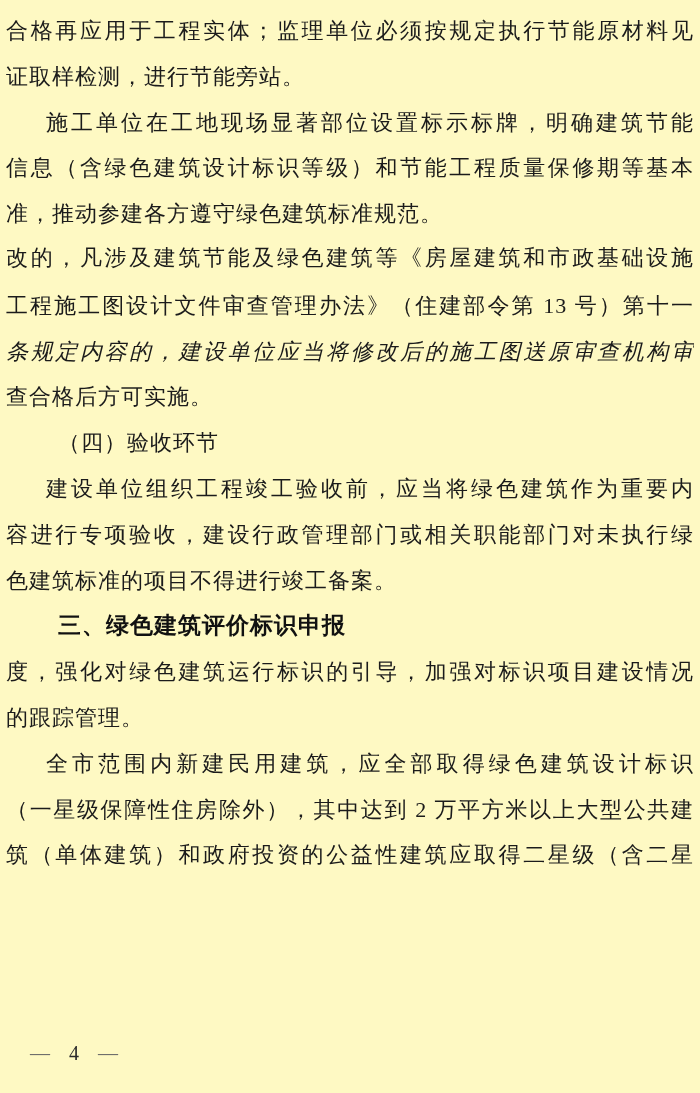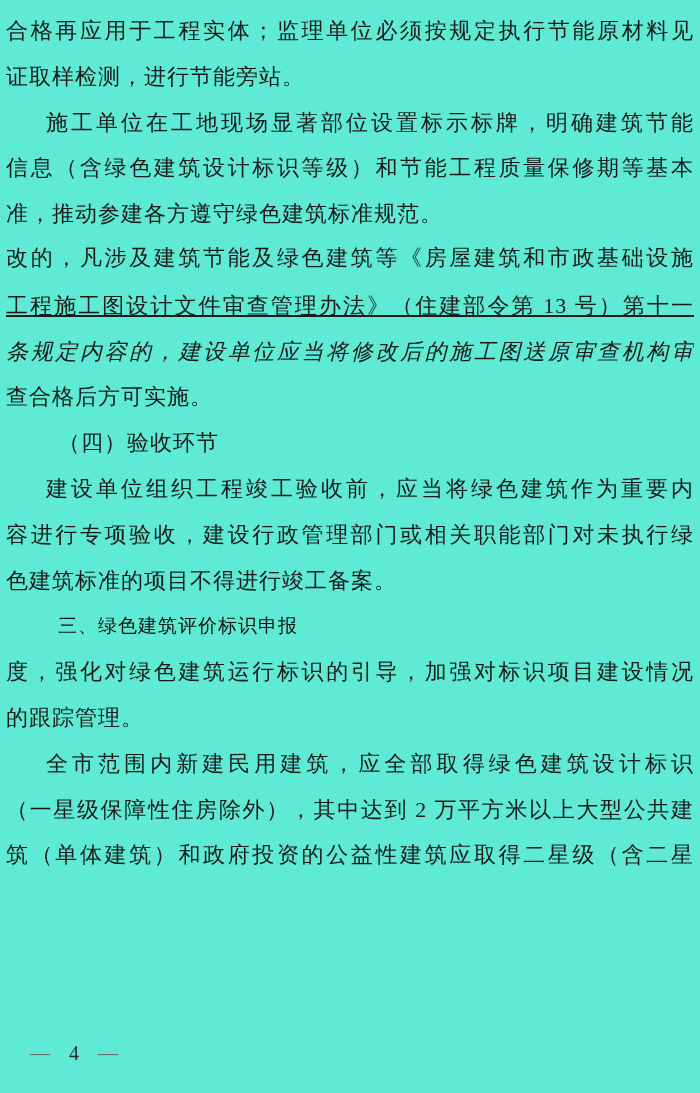--- a/index.html
+++ b/index.html
@@ -8,21 +8,21 @@
     height: 1093px;
     background: #ffffff;
     overflow: hidden;
   }
   .page {
     position: relative;
     width: 700px;
     height: 1093px;
     box-sizing: border-box;
     padding: 8px 6px 0 6px;
-    background: #5eead4;
+    background: #fef9c3;
   }
   .doc-body { width: 688px; }
   .block { margin: 0; }
   .text-line {
     height: 45.8px;
     line-height: 45.8px;
     overflow: hidden;
     white-space: normal;
   }
   .just {
@@ -33,22 +33,22 @@
   .nojust { text-align: left; }
   .body .text-line,
   .subheading .text-line {
     font-family: "Liberation Serif", "DejaVu Serif", serif;
     font-size: 22px;
     letter-spacing: 1px;
     color: #1b1b1b;
   }
   .heading .text-line {
     font-family: "DejaVu Sans", "Liberation Sans", sans-serif;
-    font-weight: 400;
-    font-size: 19px;
+    font-weight: 700;
+    font-size: 23px;
     letter-spacing: 1px;
     color: #111111;
   }
   .body .indent { text-indent: 40px; }
   .heading .indent, .subheading .indent { text-indent: 52px; }
   .footer {
     position: absolute;
     left: 30px;
     top: 1042px;
     font-family: "Liberation Serif", "DejaVu Serif", serif;
@@ -68,21 +68,21 @@
         <div class="text-line just" style="color: rgb(27, 27, 27);">合格再应用于工程实体；监理单位必须按规定执行节能原材料见</div>
         <div class="text-line nojust" style="color: rgb(27, 27, 27);">证取样检测，进行节能旁站。</div>
       </div>
       <div class="block body">
         <div class="text-line just indent" style="color: rgb(27, 27, 27);">施工单位在工地现场显著部位设置标示标牌，明确建筑节能</div>
         <div class="text-line just" style="color: rgb(27, 27, 27);">信息（含绿色建筑设计标识等级）和节能工程质量保修期等基本</div>
         <div class="text-line nojust" style="color: rgb(27, 27, 27);">准，推动参建各方遵守绿色建筑标准规范。</div>
       </div>
       <div class="block body">
         <div class="text-line just" style="color: rgb(27, 27, 27); font-family: Liberation Mono, monospace;">改的，凡涉及建筑节能及绿色建筑等《房屋建筑和市政基础设施</div>
-        <div class="text-line just" style="color: rgb(27, 27, 27); text-decoration: underline;">工程施工图设计文件审查管理办法》（住建部令第 13 号）第十一</div>
+        <div class="text-line just" style="color: rgb(27, 27, 27);">工程施工图设计文件审查管理办法》（住建部令第 13 号）第十一</div>
         <div class="text-line just" style="color: rgb(27, 27, 27); font-style: italic;">条规定内容的，建设单位应当将修改后的施工图送原审查机构审</div>
         <div class="text-line nojust" style="color: rgb(27, 27, 27);">查合格后方可实施。</div>
       </div>
       <div class="block subheading">
         <div class="text-line nojust indent" style="color: rgb(27, 27, 27);">（四）验收环节</div>
       </div>
       <div class="block body">
         <div class="text-line just indent" style="color: rgb(27, 27, 27);">建设单位组织工程竣工验收前，应当将绿色建筑作为重要内</div>
         <div class="text-line just" style="color: rgb(27, 27, 27);">容进行专项验收，建设行政管理部门或相关职能部门对未执行绿</div>
         <div class="text-line nojust" style="color: rgb(27, 27, 27);">色建筑标准的项目不得进行竣工备案。</div>

